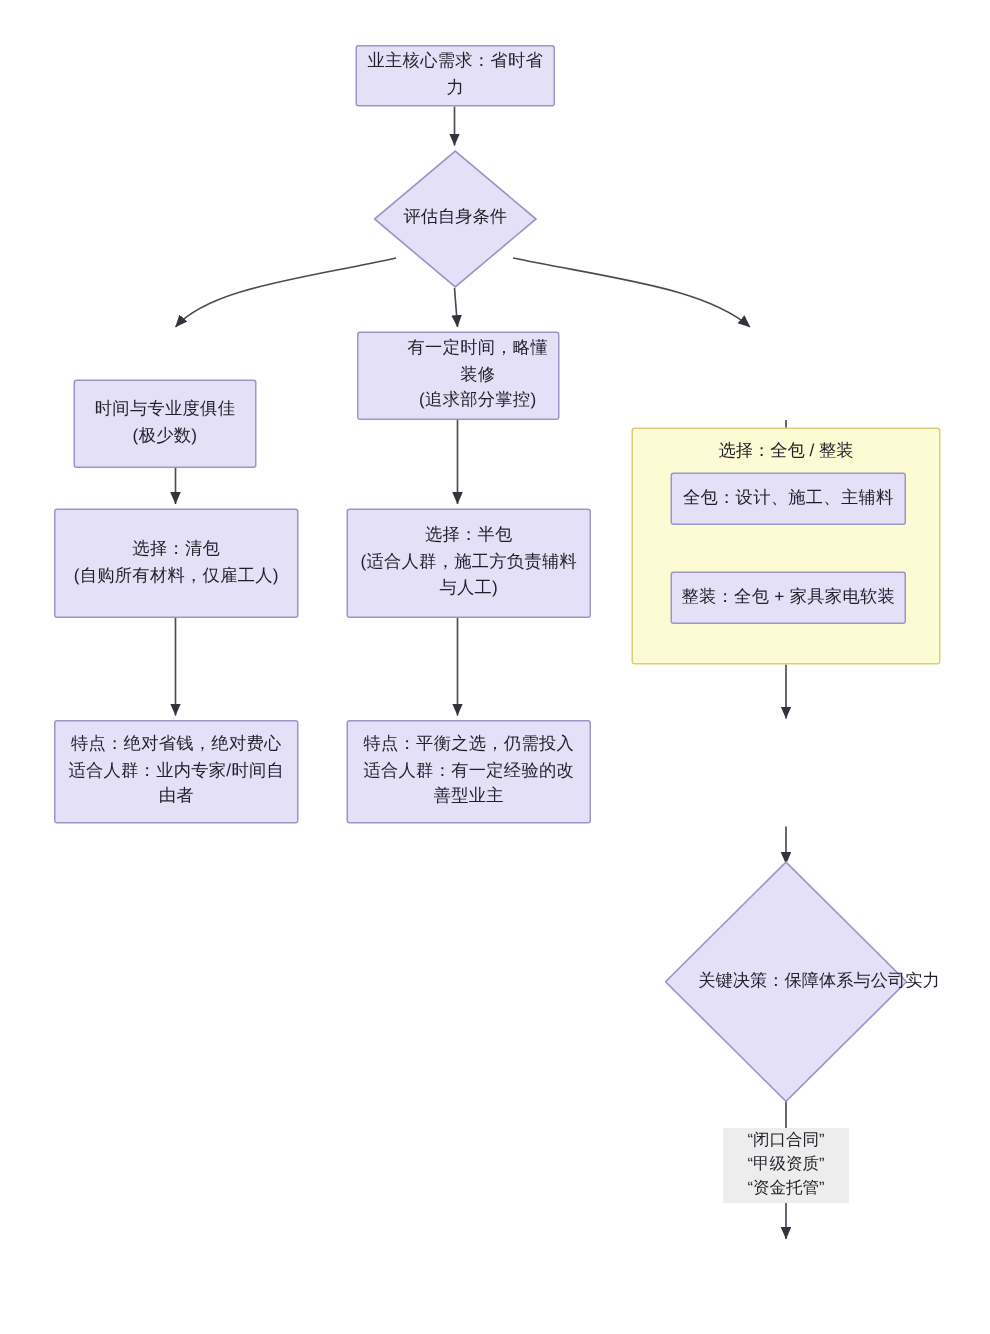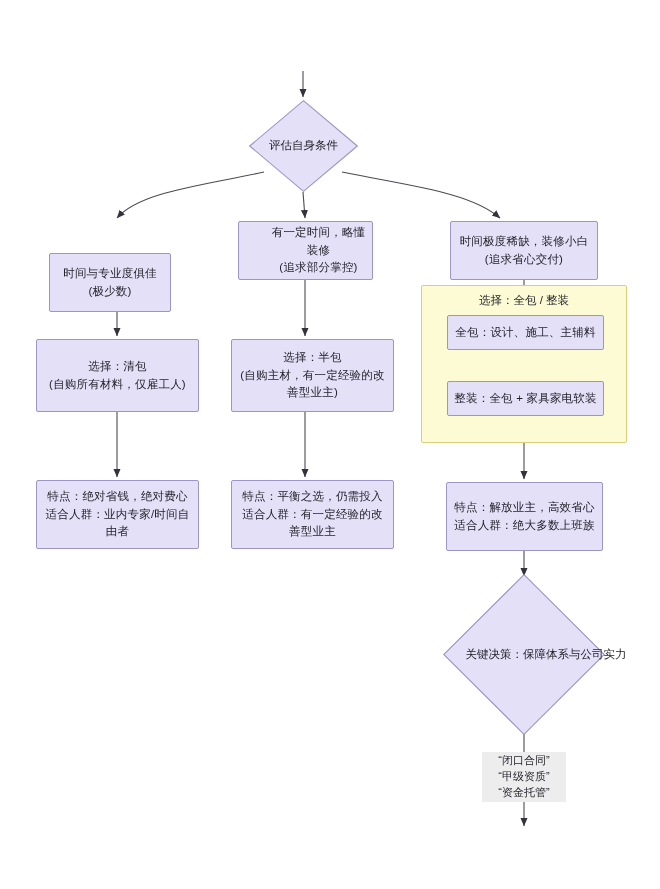--- a/index.html
+++ b/index.html
@@ -135,51 +135,50 @@
       <path d="M305,412 L305,477"></path>
 
       <path d="M524,443 L524,479"></path>
 
       <path d="M524,551 L524,576"></path>
 
       <path d="M524,734 L524,826"></path>
     </g>
   </svg>
 
+  <div class="node rect" style="left:237px; top:30px; width:133px; height:41px;">
+    <span>业主核心需求：省时省力</span>
+  </div>
 
   <div class="diamond-wrap" style="left:249px; top:100px; width:109px; height:92px;">
     <svg class="diamond-shape" viewBox="0 0 109 92" preserveAspectRatio="none">
       <polygon points="54.5,0.7 108.3,46 54.5,91.3 0.7,46" fill="#e4e0f7" stroke="#9d95c6" stroke-width="1.1"></polygon>
     </svg>
     <div class="diamond-label">评估自身条件</div>
   </div>
 
   <div class="node rect" style="left:49px; top:221px; width:122px; height:59px;margin-top:32px;">
     <span>时间与专业度俱佳
 (极少数)</span>
   </div>
 
   <div class="node rect" style="left:238px; top:221px; width:135px; height:59px;padding-left:32px;">
     <span>有一定时间，略懂装修
 (追求部分掌控)</span>
   </div>
 
-  <div class="node rect" style="left:450px; top:221px; width:148px; height:59px;">
-    <span>时间极度稀缺，装修小白
-(追求省心交付)</span>
-  </div>
 
   <div class="node rect" style="left:36px; top:339px; width:163px; height:73px;">
     <span>选择：清包
 (自购所有材料，仅雇工人)</span>
   </div>
 
   <div class="node rect" style="left:231px; top:339px; width:163px; height:73px;">
     <span>选择：半包
-(自购主材，有一定经验的改善型业主)</span>
+(适合人群，施工方负责辅料与人工)</span>
   </div>
 
   <div class="subgraph" style="left:421px; top:285px; width:206px; height:158px;padding-left:30px;">
     <div class="subgraph-title">选择：全包 / 整装</div>
     <div class="node rect-inner" style="left:25px; top:29px; width:157px; height:35px;">
       <span>全包：设计、施工、主辅料</span>
     </div>
     <div class="node rect-inner" style="left:25px; top:95px; width:157px; height:35px;">
       <span>整装：全包 + 家具家电软装</span>
     </div>
@@ -188,24 +187,20 @@
   <div class="node rect" style="left:36px; top:480px; width:163px; height:69px;">
     <span>特点：绝对省钱，绝对费心
 适合人群：业内专家/时间自由者</span>
   </div>
 
   <div class="node rect" style="left:231px; top:480px; width:163px; height:69px;">
     <span>特点：平衡之选，仍需投入
 适合人群：有一定经验的改善型业主</span>
   </div>
 
-  <div class="node rect" style="left:446px; top:482px; width:157px; height:69px;">
-    <span>特点：解放业主，高效省心
-适合人群：绝大多数上班族</span>
-  </div>
 
   <div class="diamond-wrap" style="left:443px; top:574px; width:162px; height:161px;">
     <svg class="diamond-shape" viewBox="0 0 162 161" preserveAspectRatio="none">
       <polygon points="81,0.7 161.3,80.5 81,160.3 0.7,80.5" fill="#e4e0f7" stroke="#9d95c6" stroke-width="1.1"></polygon>
     </svg>
     <div class="diamond-label" style="padding:0 22px;">关键决策：保障体系与公司实力</div>
   </div>
 
   <div class="edge-label" style="left:482px; top:752px; width:84px;">“闭口合同”
 “甲级资质”

